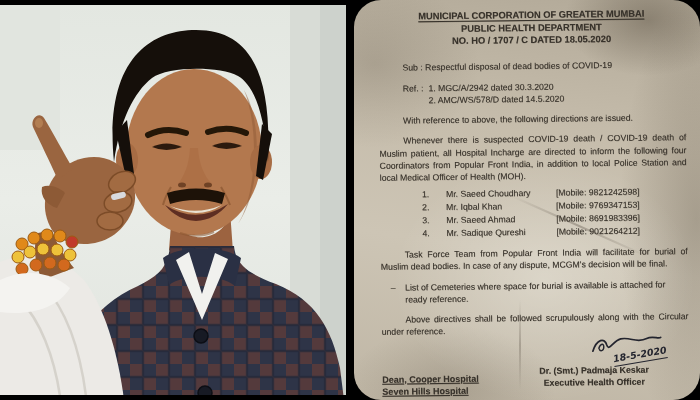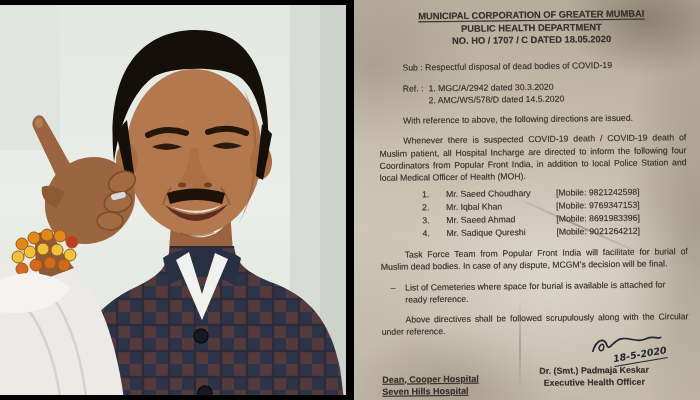--- a/index.html
+++ b/index.html
@@ -19,20 +19,21 @@
     position:absolute; left:354px; top:0; width:346px; height:400px; overflow:hidden;
     background-color:#c3b9a8;
     background-image:
       radial-gradient(ellipse 120px 80px at 85% 5%, rgba(70,60,46,.38), transparent 70%),
       radial-gradient(ellipse 150px 120px at 6% 16%, rgba(80,70,55,.20), transparent 70%),
       radial-gradient(ellipse 210px 170px at 55% 70%, rgba(255,255,248,.30), transparent 72%),
       radial-gradient(ellipse 150px 90px at 28% 97%, rgba(70,60,45,.20), transparent 70%),
       radial-gradient(ellipse 110px 320px at 99% 55%, rgba(75,65,50,.28), transparent 70%),
       linear-gradient(188deg, #b2a998 0%, #c6bdac 35%, #cdc5b5 62%, #bfb6a5 100%);
     color:#37322b;
+    border-radius:27px;
   }
   .crease { position:absolute; pointer-events:none; }
   .crease.c1 { left:150px; top:225px; width:150px; height:2px;
     background:linear-gradient(90deg,transparent,rgba(60,50,40,.30),transparent); transform:rotate(24deg); }
   .crease.c2 { left:165px; top:300px; width:2px; height:90px;
     background:linear-gradient(180deg,transparent,rgba(60,50,40,.25),transparent); }
   .doc-inner {
     position:absolute; inset:0; padding:9px 13px 6px 26px;
     transform:rotate(-0.7deg);
     font-size:8.7px; line-height:1.4;

